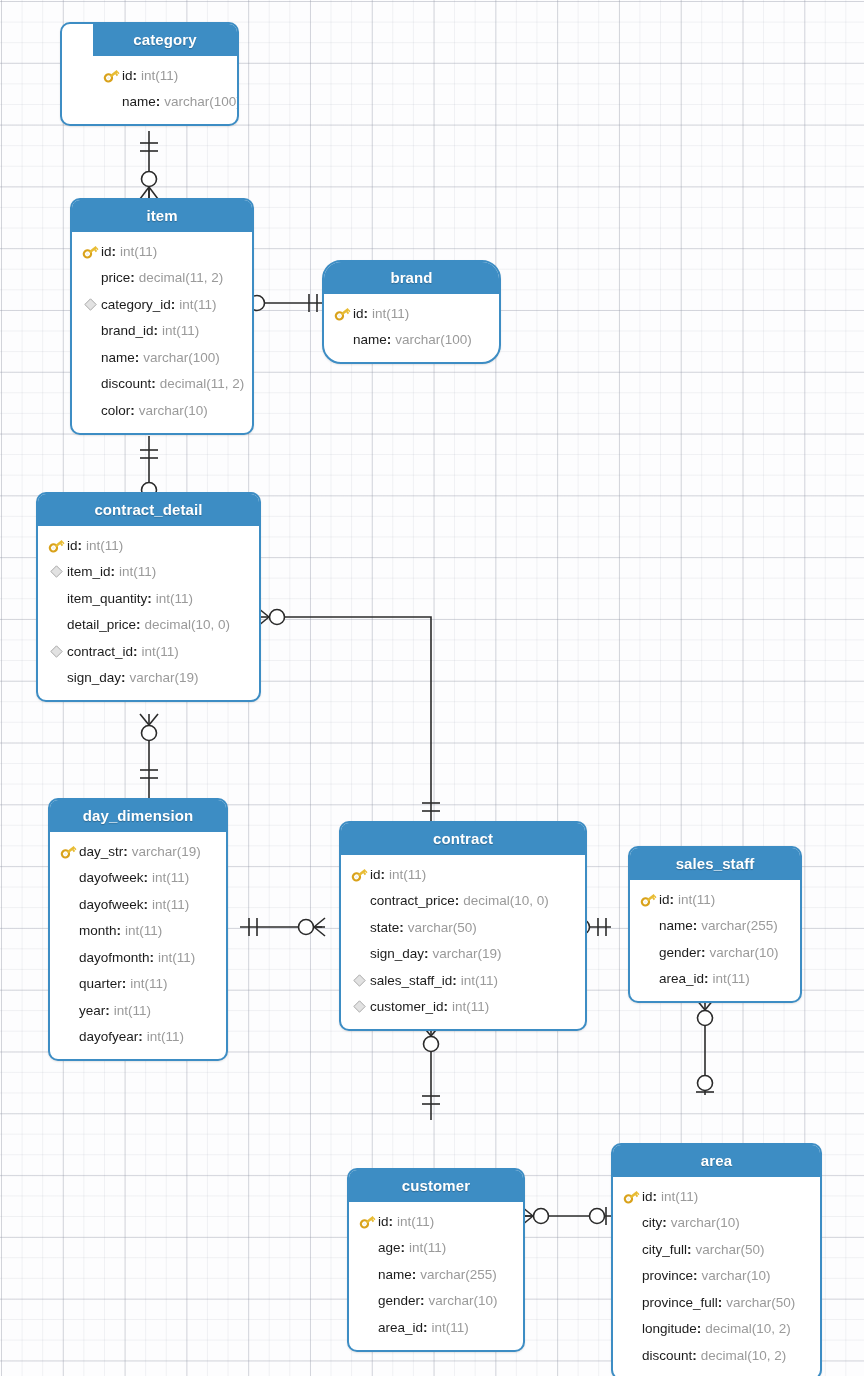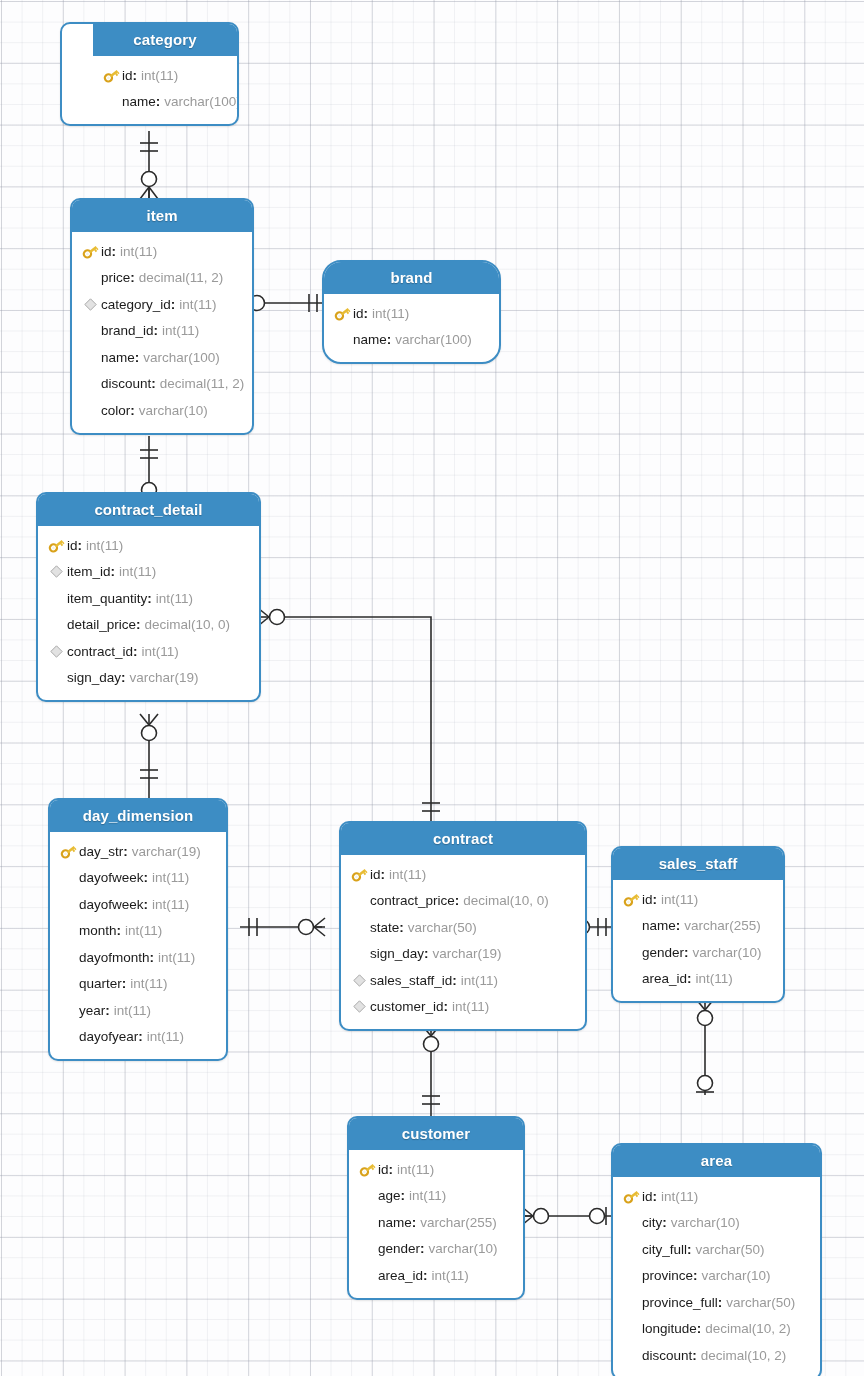--- a/index.html
+++ b/index.html
@@ -484,21 +484,21 @@
               <svg width="13" height="13" viewBox="0 0 13 13">
                 <polygon points="6.5,0.8 12.2,6.5 6.5,12.2 0.8,6.5" fill="#e2e2e2" stroke="#aaaaaa" stroke-width="1"></polygon>
               </svg>
             </span>
             <span class="col-name">customer_id</span>
             <span class="col-sep">:</span>
             <span class="col-type">int(11)</span>
           </div>
         </div>
       </div>
-      <div class="table-box" style="left: 611px; top: 846px; width: 174px;">
+      <div class="table-box" style="left: 628px; top: 846px; width: 174px;">
         <div class="table-header">sales_staff</div>
         <div class="table-body">
           <div class="col-row">
             <span class="col-icon">
               <svg width="17" height="15" viewBox="0 0 17 15">
                 <g transform="rotate(-38 8.5 7.5)">
                   <circle cx="4.6" cy="7.5" r="3.6" fill="none" stroke="#d9a21b" stroke-width="2.2"></circle>
                   <circle cx="4.6" cy="7.5" r="1.25" fill="#f3f3e2"></circle>
                   <rect x="7.4" y="6.3" width="8.6" height="2.5" fill="#e8bc33"></rect>
                   <rect x="12.2" y="8.6" width="1.9" height="2.6" fill="#e8bc33"></rect>
@@ -523,21 +523,21 @@
             <span class="col-type">varchar(10)</span>
           </div>
           <div class="col-row">
             <span class="col-icon"></span>
             <span class="col-name">area_id</span>
             <span class="col-sep">:</span>
             <span class="col-type">int(11)</span>
           </div>
         </div>
       </div>
-      <div class="table-box" style="left: 347px; top: 1116px; width: 178px;">
+      <div class="table-box" style="left: 347px; top: 1168px; width: 178px;">
         <div class="table-header">customer</div>
         <div class="table-body">
           <div class="col-row">
             <span class="col-icon">
               <svg width="17" height="15" viewBox="0 0 17 15">
                 <g transform="rotate(-38 8.5 7.5)">
                   <circle cx="4.6" cy="7.5" r="3.6" fill="none" stroke="#d9a21b" stroke-width="2.2"></circle>
                   <circle cx="4.6" cy="7.5" r="1.25" fill="#f3f3e2"></circle>
                   <rect x="7.4" y="6.3" width="8.6" height="2.5" fill="#e8bc33"></rect>
                   <rect x="12.2" y="8.6" width="1.9" height="2.6" fill="#e8bc33"></rect>

